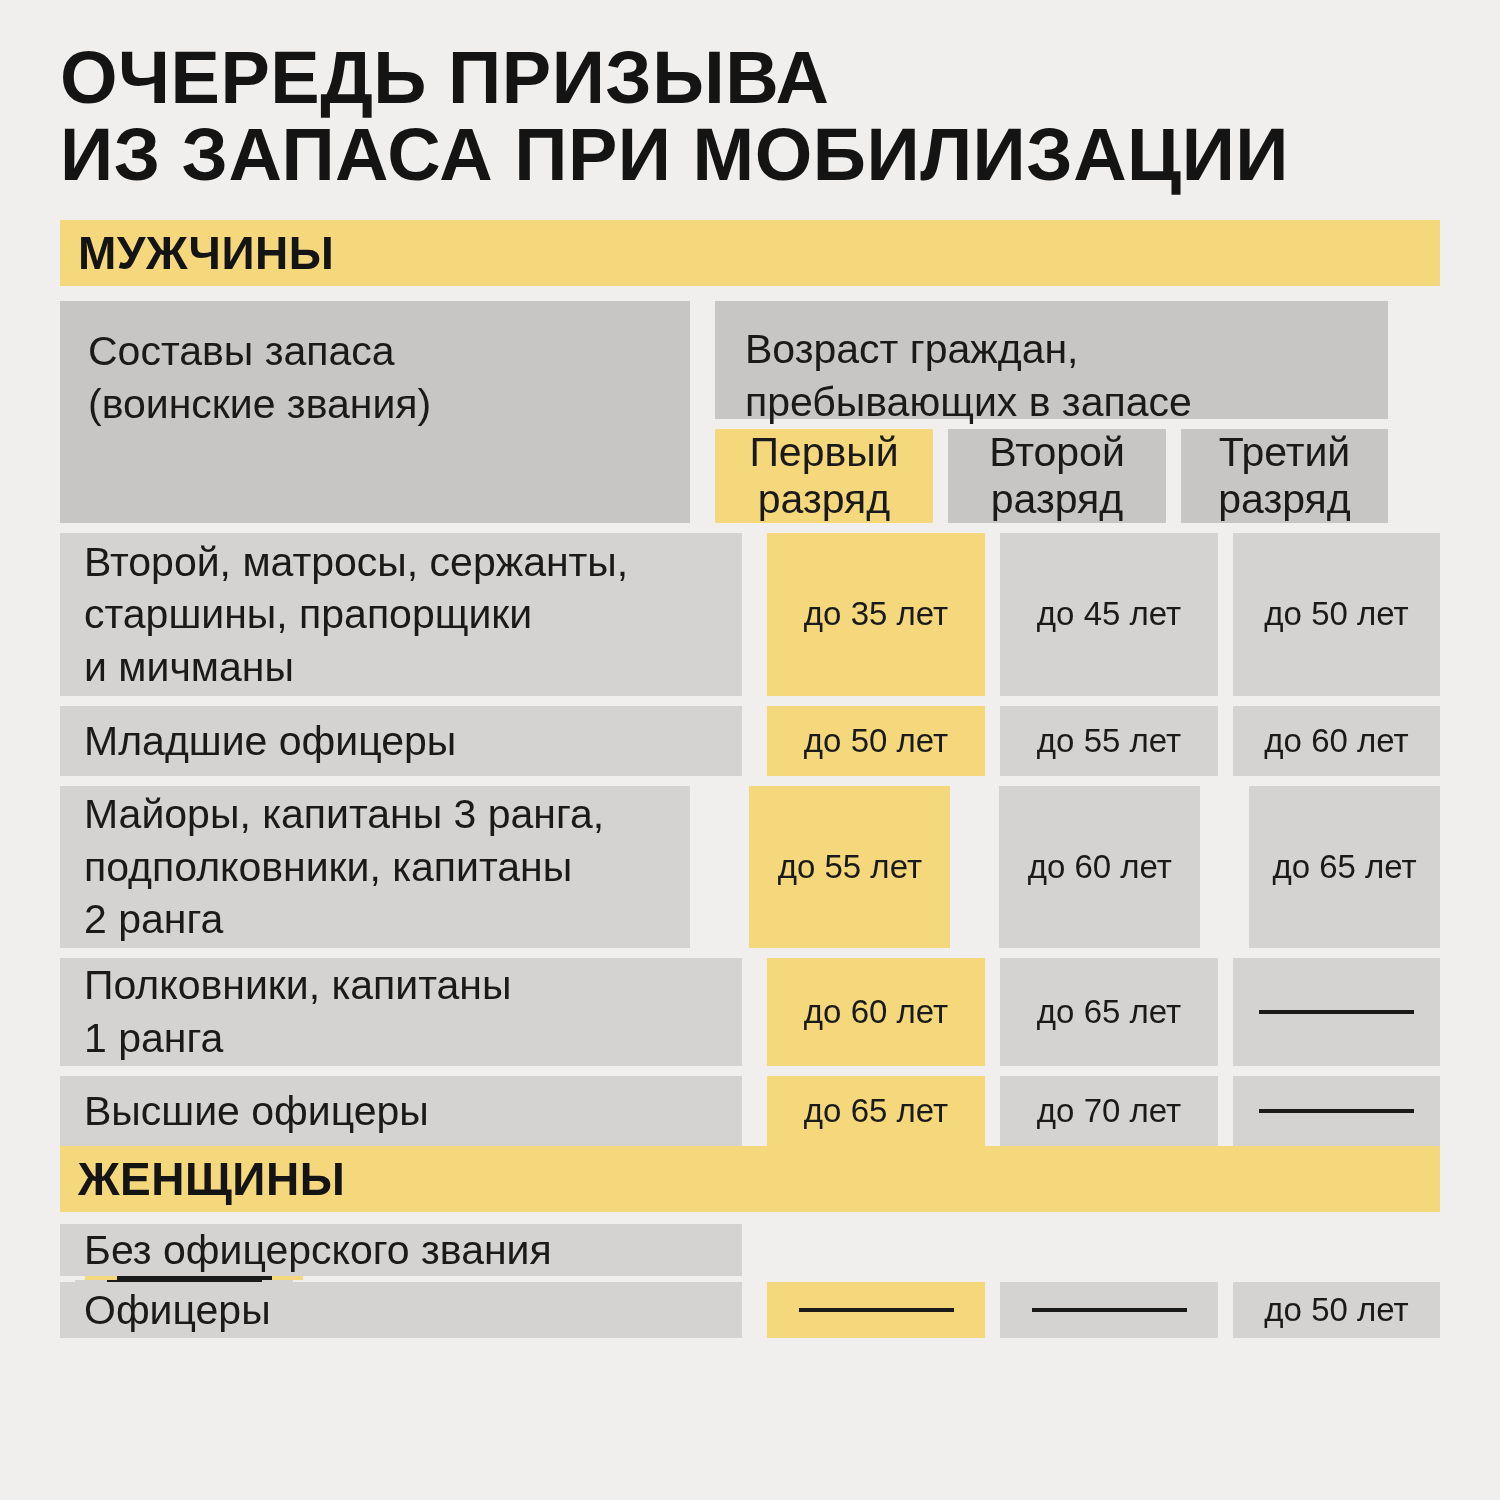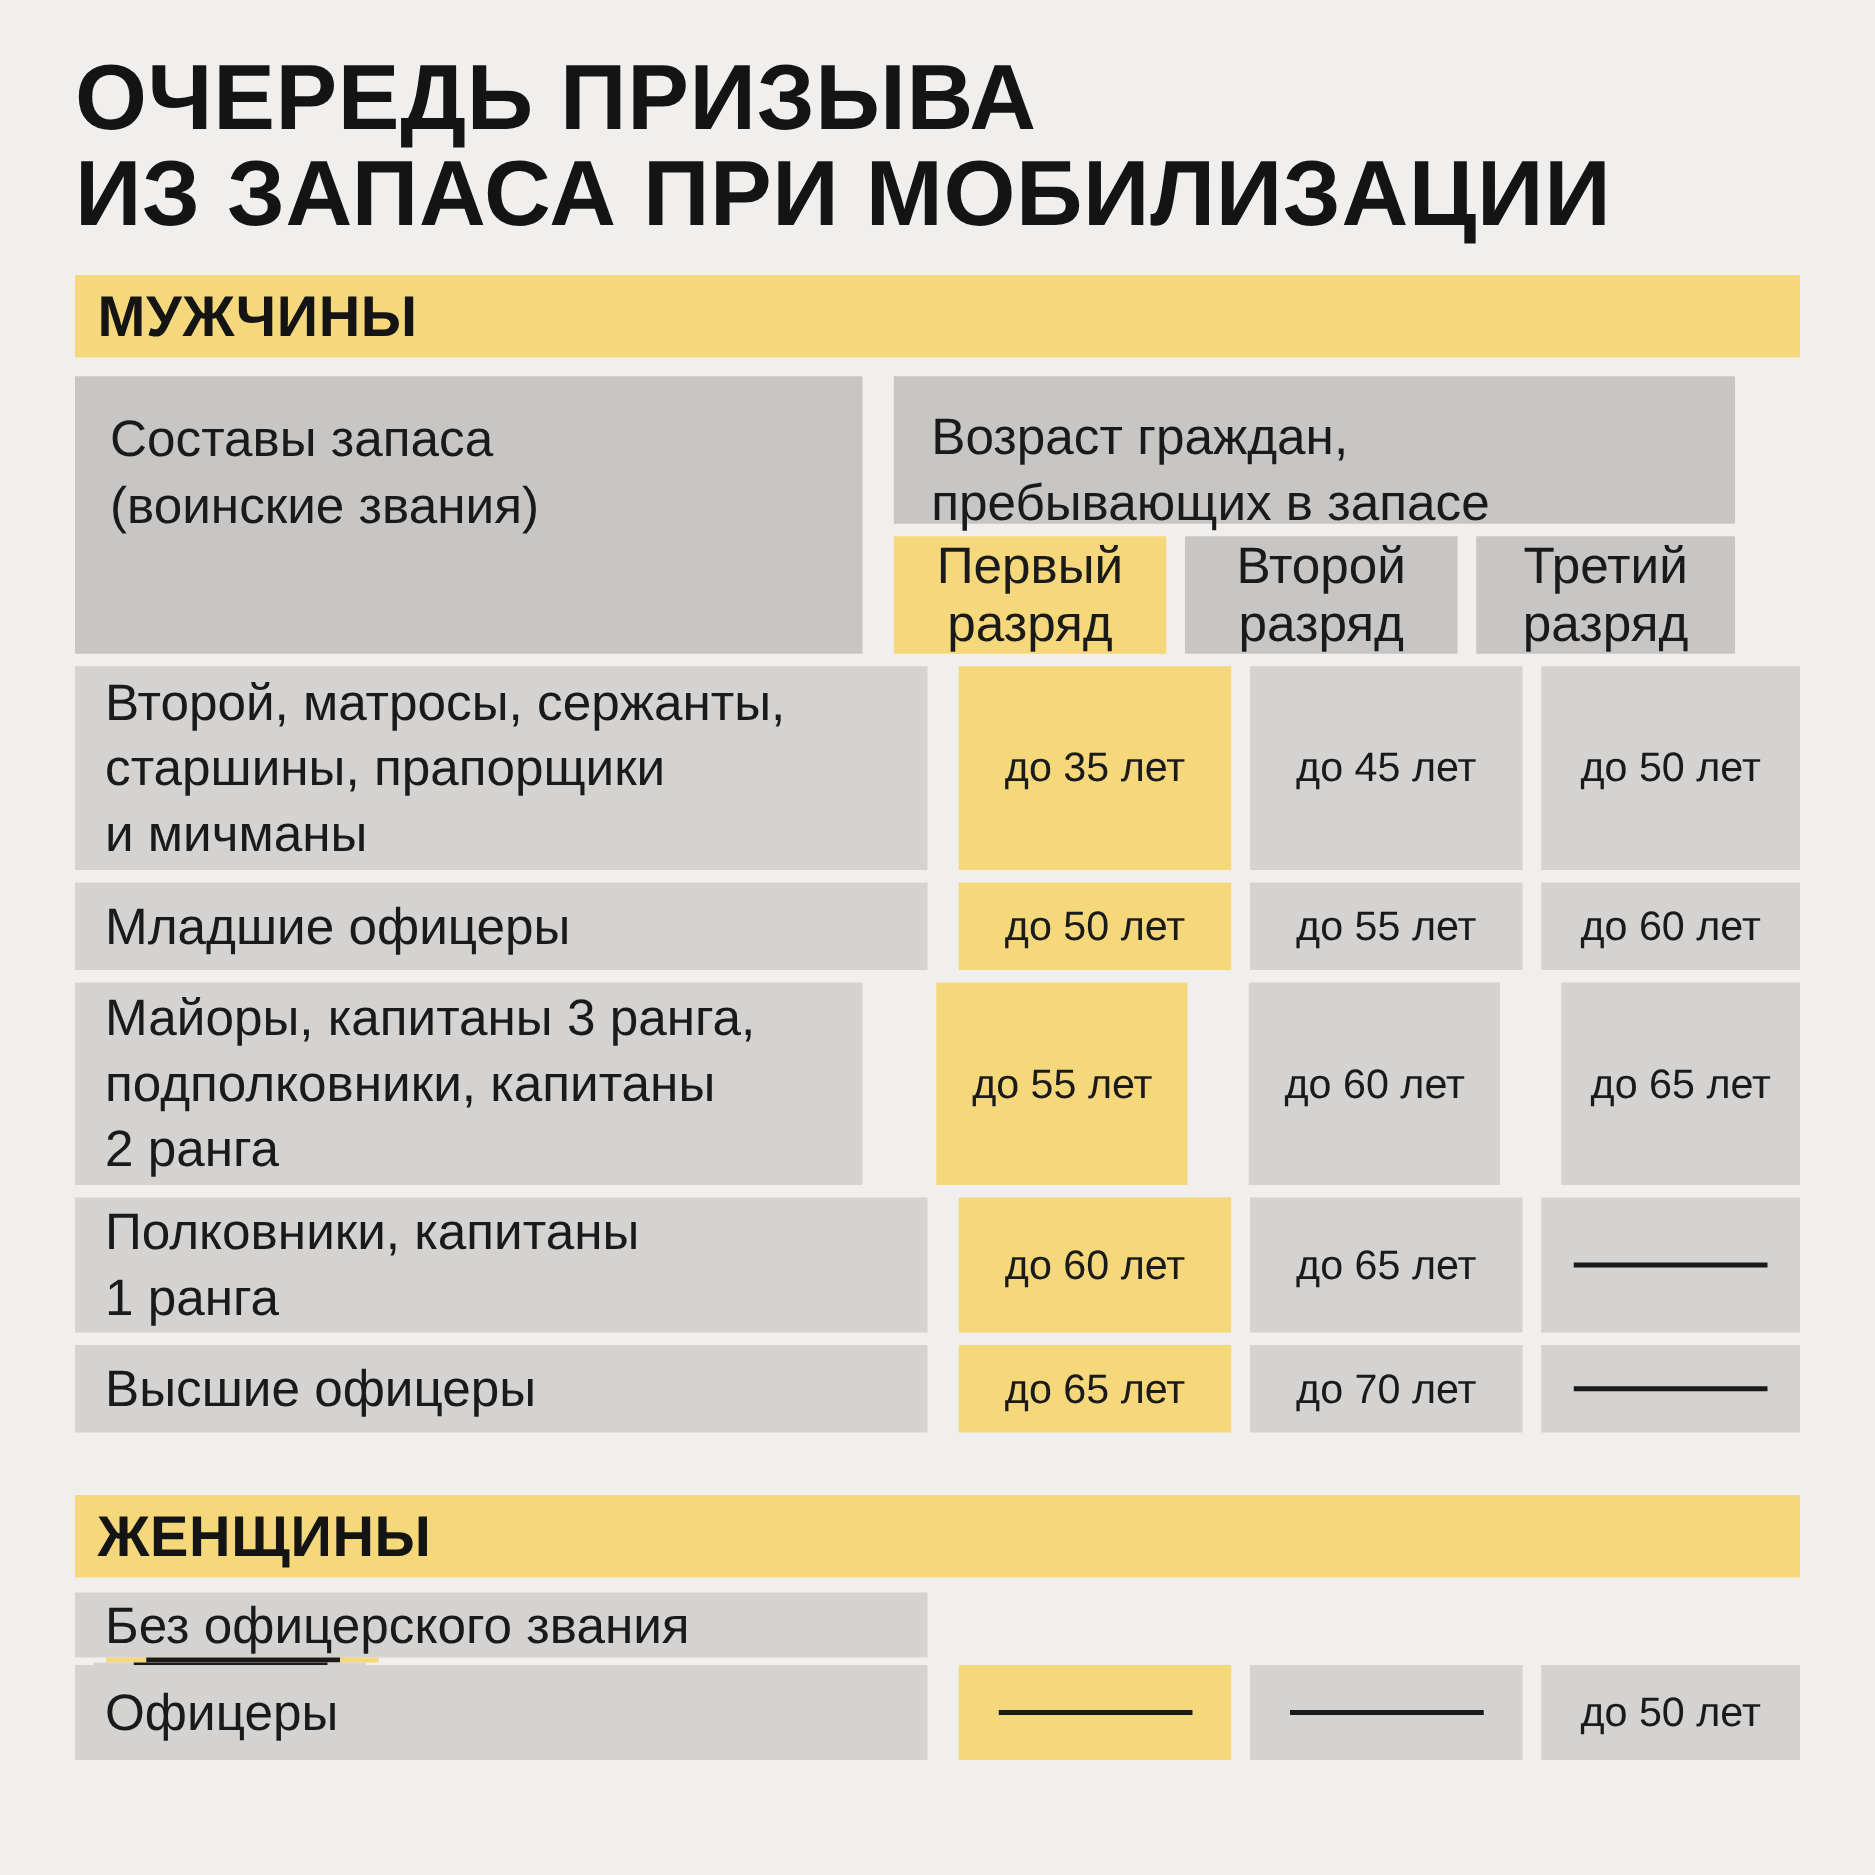--- a/index.html
+++ b/index.html
@@ -18,21 +18,21 @@
     letter-spacing:.5px;color:#141414;margin:0 0 26px 0;
   }
 
   .band{
     height:66px;background:#f5d87c;
     display:flex;align-items:center;
     padding-left:18px;box-sizing:border-box;
     font-size:46px;font-weight:800;color:#141414;
     letter-spacing:.5px;
   }
-  .band.women{margin-top:50px;}
+  .band.women{}
 
   
   .thead{display:flex;margin-top:15px;}
   .hleft{
     width:630px;height:222px;background:#c7c6c5;
     box-sizing:border-box;padding:24px 0 0 28px;
     font-size:41px;line-height:1.3;
   }
   .hright{margin-left:25px;width:673px;display:flex;flex-direction:column;}
   .hright-top{
@@ -63,21 +63,21 @@
     display:flex;align-items:center;justify-content:center;
     font-size:33px;box-sizing:border-box;
   }
   .age-cell.c1{margin-left:25px;background:#f5d87c;}
   .age-cell.c3{width:207px;}
   .h163{height:163px;}
   .h70{height:70px;}
   .h162{height:162px;gap:34px;}
   .h108{height:108px;}
   .h66{height:46px;flex-direction:column;}
-  .h68{height:76px;}
+  .h68{height:56px;}
   .row.wgap{margin-top:12px;}
 
   .dash{width:155px;height:4px;background:#1a1a1a;}
 </style>
 </head>
 <body>
 
 <div class="wrap">
 
   <h1 class="title pre">ОЧЕРЕДЬ ПРИЗЫВА

